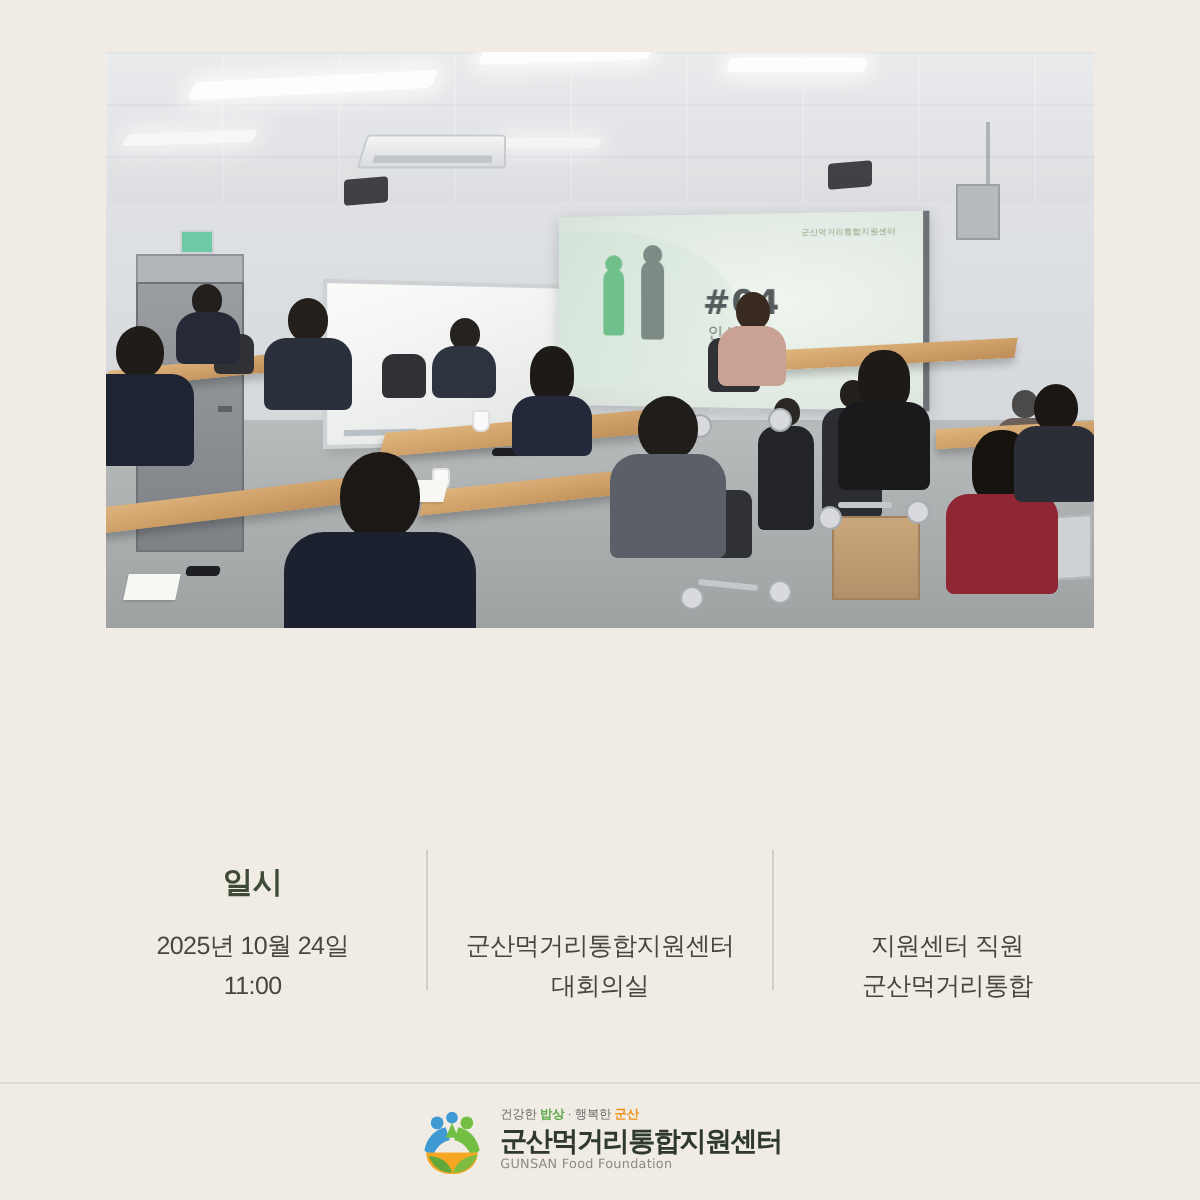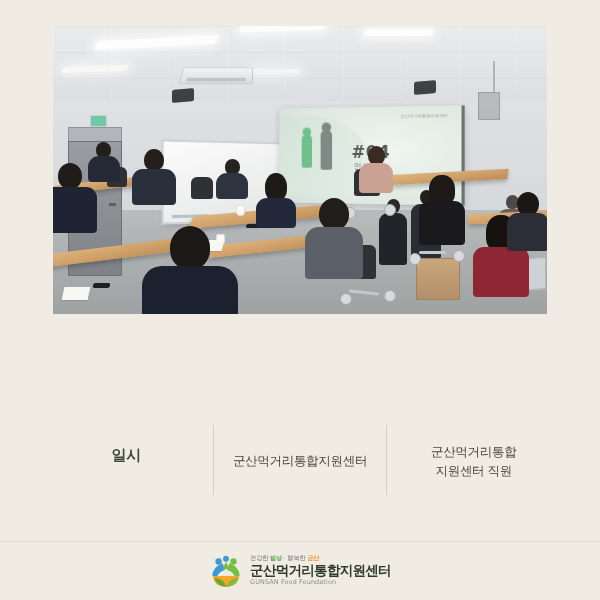--- a/index.html
+++ b/index.html
@@ -325,21 +325,21 @@
     letter-spacing: -0.5px;
     color: #3d4a38;
     font-family: "Liberation Sans", "DejaVu Sans", sans-serif;
   }
 
   
   .info-row {
     position: absolute;
     left: 40px; right: 40px; top: 421px;
     display: flex;
-    align-items: center;
+    align-items: flex-end;
     height: 82px;
   }
   .info-col {
     flex: 1 1 0;
     text-align: center;
     padding: 0 6px;
   }
   .info-label {
     font-size: 15px;
     font-weight: bold;
@@ -564,37 +564,40 @@
       <div class="photo-haze"></div>
     </div>
   </div>
 
 
   <div class="info-row">
 
     <div class="info-col">
       <div class="info-label">일시</div>
       <div class="info-value">
+        <div>2025년 10월 24일</div>
+        <div>11:00</div>
       </div>
     </div>
 
     <div class="info-div"></div>
 
     <div class="info-col">
       <div class="info-value">
         <div>군산먹거리통합지원센터</div>
+        <div>대회의실</div>
       </div>
     </div>
 
     <div class="info-div"></div>
 
     <div class="info-col">
       <div class="info-value">
+        <div>지원센터 직원</div>
         <div>군산먹거리통합</div>
-        <div>지원센터 직원</div>
       </div>
     </div>
 
   </div>
 
   <div class="footer-rule"></div>
   <div class="footer">
     <div class="logo">
 
       <svg class="logo-mark" viewBox="0 0 64 64">

